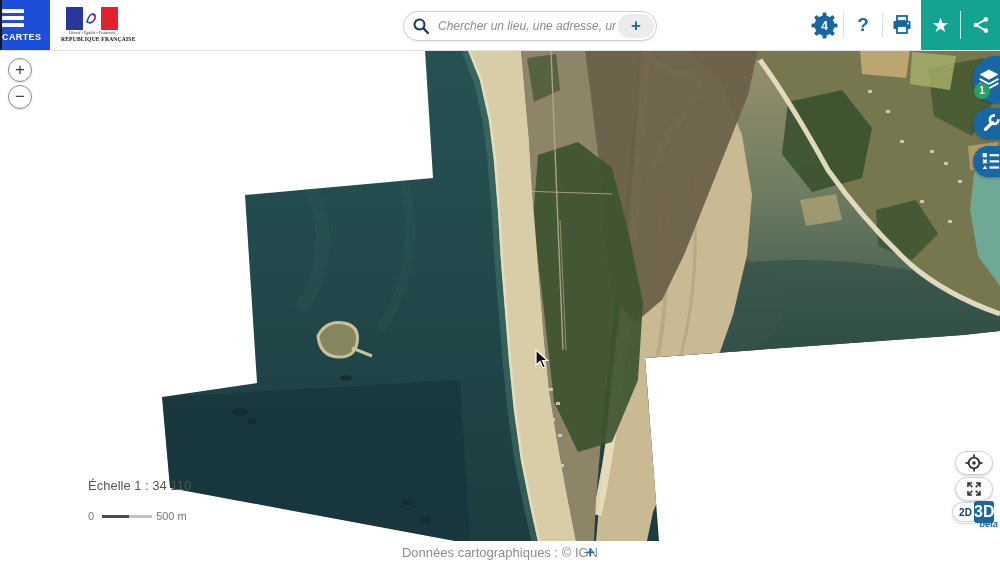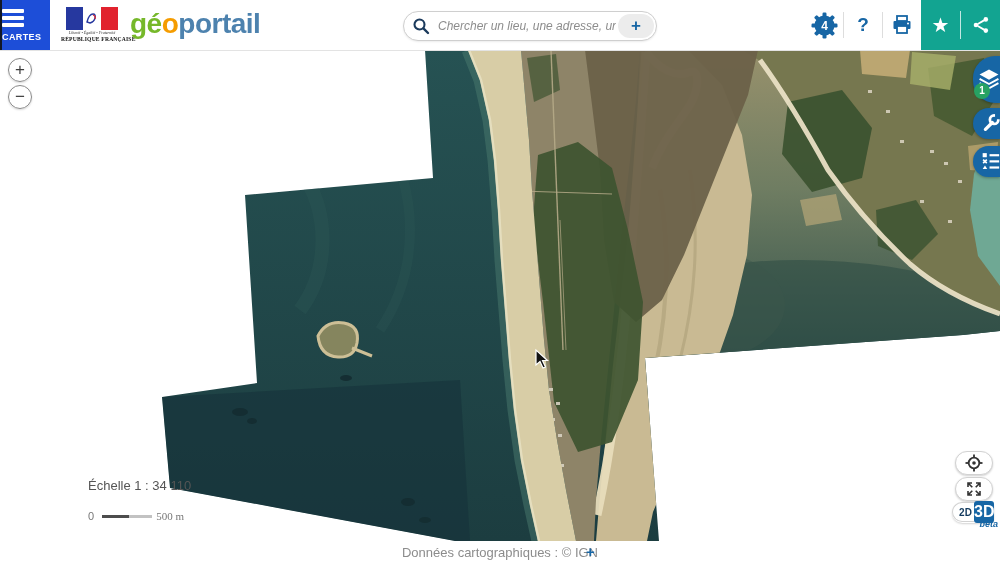--- a/index.html
+++ b/index.html
@@ -58,21 +58,21 @@
 
   .minimap{position:absolute;left:8px;top:412px;width:64px;height:65px;border-radius:3px;background:#fff;box-shadow:0 1px 4px rgba(0,0,0,.35);padding:2px;box-sizing:border-box;cursor:pointer;}
   .minimap svg{display:block;}
 
   .scale-block{position:absolute;left:88px;top:428px;color:#555;}
   .scale-label{font-size:13px;color:#555;text-align:right;}
   .scale-bar{position:absolute;top:32px;left:0;display:flex;align-items:center;font-size:11px;color:#777;}
   .scale-zero{margin-right:8px;}
   .seg-dark{width:27px;height:3px;background:#4d4d4d;}
   .seg-light{width:23px;height:3px;background:#c2c2c2;}
-  .scale-end{margin-left:4px;font-family:Liberation Serif, serif;}
+  .scale-end{margin-left:4px;}
 
   .br-pill{position:absolute;right:7px;width:38px;height:24px;background:#fff;border:1px solid #d2d2d2;border-radius:13px;display:flex;align-items:center;justify-content:center;cursor:pointer;box-shadow:0 1px 2px rgba(0,0,0,.18);padding:0;}
   .geoloc-btn{top:401px;}
   .fullscreen-btn{top:427px;}
   .toggle-2d3d{position:absolute;right:6px;top:452px;display:flex;box-shadow:0 1px 2px rgba(0,0,0,.18);border-radius:12px 6px 6px 12px;}
   .btn-2d{width:22px;height:20px;background:#fff;border:1px solid #d2d2d2;border-right:none;border-radius:11px 0 0 11px;color:#123a5e;font-size:10px;font-weight:bold;cursor:pointer;padding:0 0 0 4px;}
   .btn-3d{width:20px;height:22px;background:#1766a5;border:none;border-radius:3px;color:#fff;font-size:16px;font-weight:bold;cursor:pointer;margin-top:-1px;padding:0;}
   .beta-label{position:absolute;right:2px;top:469px;color:#1766a5;font-size:9px;font-weight:bold;font-style:italic;}
 
   
@@ -105,21 +105,20 @@
             <path d="M3 12 Q5 4 9 4 Q12 4 11 8 Q10 12 6 13 Z" fill="none" stroke="#26389f" stroke-width="1.4"></path>
             <path d="M9 5 q3 1 2 4" fill="none" stroke="#e1222e" stroke-width="1.2"></path>
           </svg>
         </span>
         <span class="r"></span>
       </div>
       <div class="gov-motto">Liberté • Égalité • Fraternité</div>
       <div class="gov-rep">RÉPUBLIQUE FRANÇAISE</div>
     </div>
 
-    <div class="geoportail"><span class="geo">gé</span><span class="o">o</span><span class="portail">portail</span></div>
 
     <div class="search-pill">
       <svg width="18" height="18" viewBox="0 0 18 18">
         <circle cx="7.5" cy="7.5" r="5" fill="none" stroke="#1b3a5c" stroke-width="2.1"></circle>
         <line x1="11.4" y1="11.4" x2="16" y2="16" stroke="#1b3a5c" stroke-width="2.4" stroke-linecap="round"></line>
       </svg>
       <input class="search-input" type="text" placeholder="Chercher un lieu, une adresse, une donnée" style="">
       <button class="search-add">+</button>
     </div>
 

